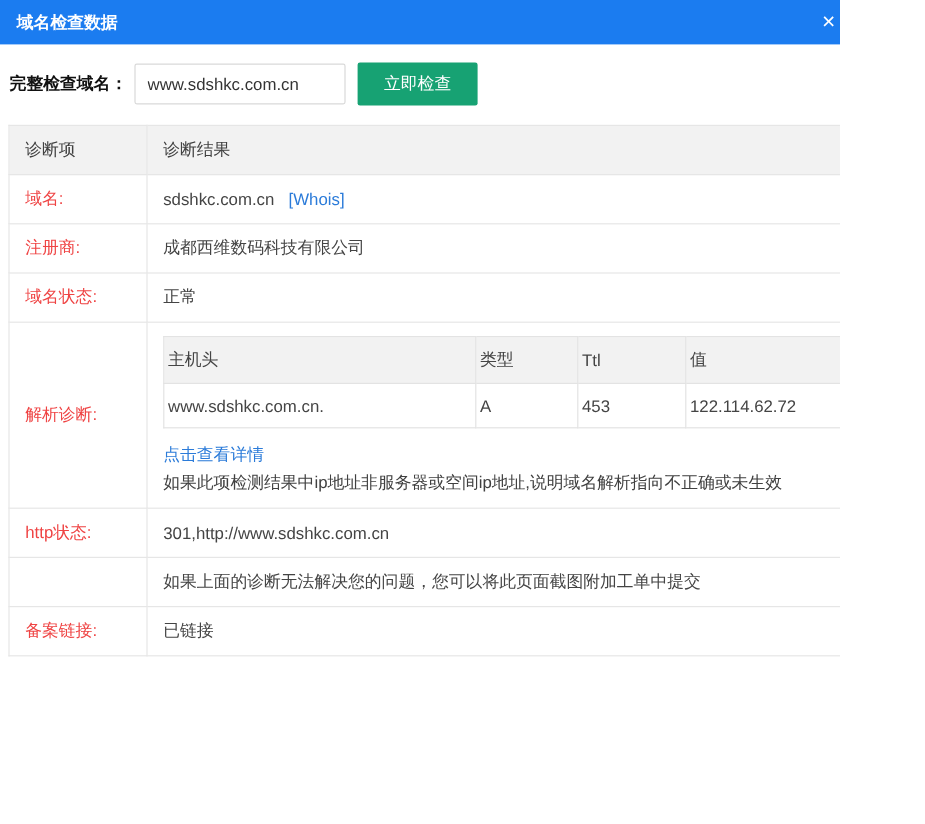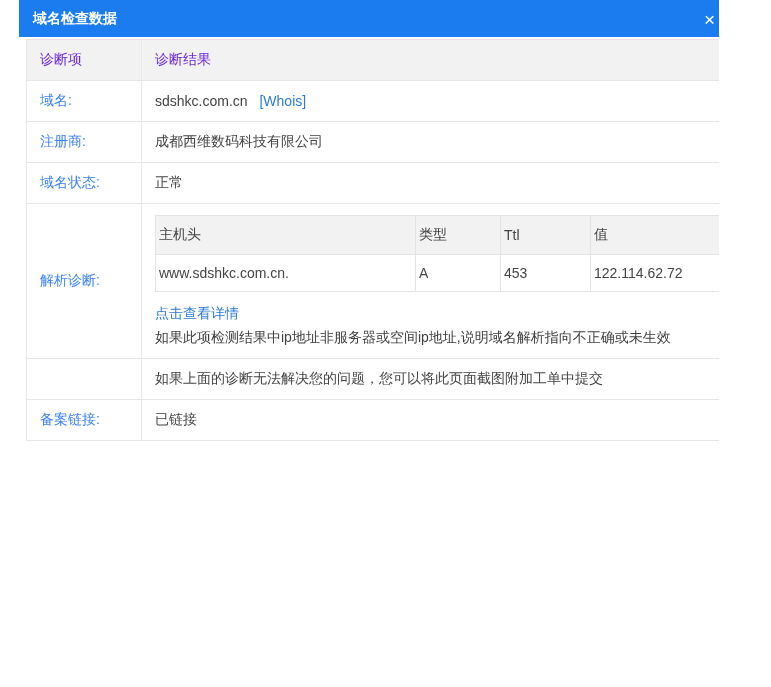--- a/index.html
+++ b/index.html
@@ -8,21 +8,20 @@
     font-family: "Liberation Sans", "DejaVu Sans", sans-serif;
     font-size: 14px;
     color: #333;
   }
   .modal {
     width: 700px;
     height: 687px;
     background: #fff;
     overflow: hidden;
     position: relative;
-    margin-left: 19px;
   }
   
   .titlebar {
     height: 37px;
     background: #1b7cf0;
     color: #fff;
     display: flex;
     align-items: center;
     padding: 0 14px;
     position: relative;
@@ -87,24 +86,24 @@
     border: 1px solid #e6e6e6;
     padding: 11px 13px;
     text-align: left;
     vertical-align: middle;
     font-size: 14px;
     word-break: break-all;
   }
   .main-table thead th {
     background: #f2f2f2;
     font-weight: normal;
-    color: #6d28d9;
+    color: #404040;
   }
   .col-label { width: 115px; }
-  .main-table td.label { color: #3b82f6; }
+  .main-table td.label { color: #ef4444; }
   .main-table td.result { color: #444; }
   .link { color: #2b7bd9; text-decoration: none; cursor: pointer; }
   .whois { margin-left: 8px; }
   .ok { color: #28a745; }
   
   .sub-table {
     border-collapse: collapse;
     table-layout: fixed;
     width: 660px;
     background: #fff;
@@ -130,20 +129,25 @@
 </head>
 <body>
 
 <div class="modal">
 
   <div class="titlebar">
     <span class="title">域名检查数据</span>
     <span class="close">×</span>
   </div>
 
+  <div class="form-row">
+    <label>完整检查域名：</label>
+    <input type="text" class="domain-input" value="www.sdshkc.com.cn" style="">
+    <button class="check-btn">立即检查</button>
+  </div>
 
   <div class="table-wrap">
     <table class="main-table">
       <colgroup>
           <col class="col-label">
           <col>
         </colgroup>
       <thead>
         <tr>
           <th>诊断项</th>
@@ -193,20 +197,24 @@
                 </tr>
               </tbody>
             </table>
             <div class="detail-link-line">
               <a class="link">点击查看详情</a>
             </div>
             <div class="resolution-note">如果此项检测结果中ip地址非服务器或空间ip地址,说明域名解析指向不正确或未生效</div>
           </td>
         </tr>
         <tr>
+          <td class="label">http状态:</td>
+          <td class="result ok">301,http://www.sdshkc.com.cn</td>
+        </tr>
+        <tr>
           <td class="label"></td>
           <td class="result ok">如果上面的诊断无法解决您的问题，您可以将此页面截图附加工单中提交</td>
         </tr>
         <tr>
           <td class="label">备案链接:</td>
           <td class="result ok">已链接</td>
         </tr>
       </tbody>
     </table>
   </div>

